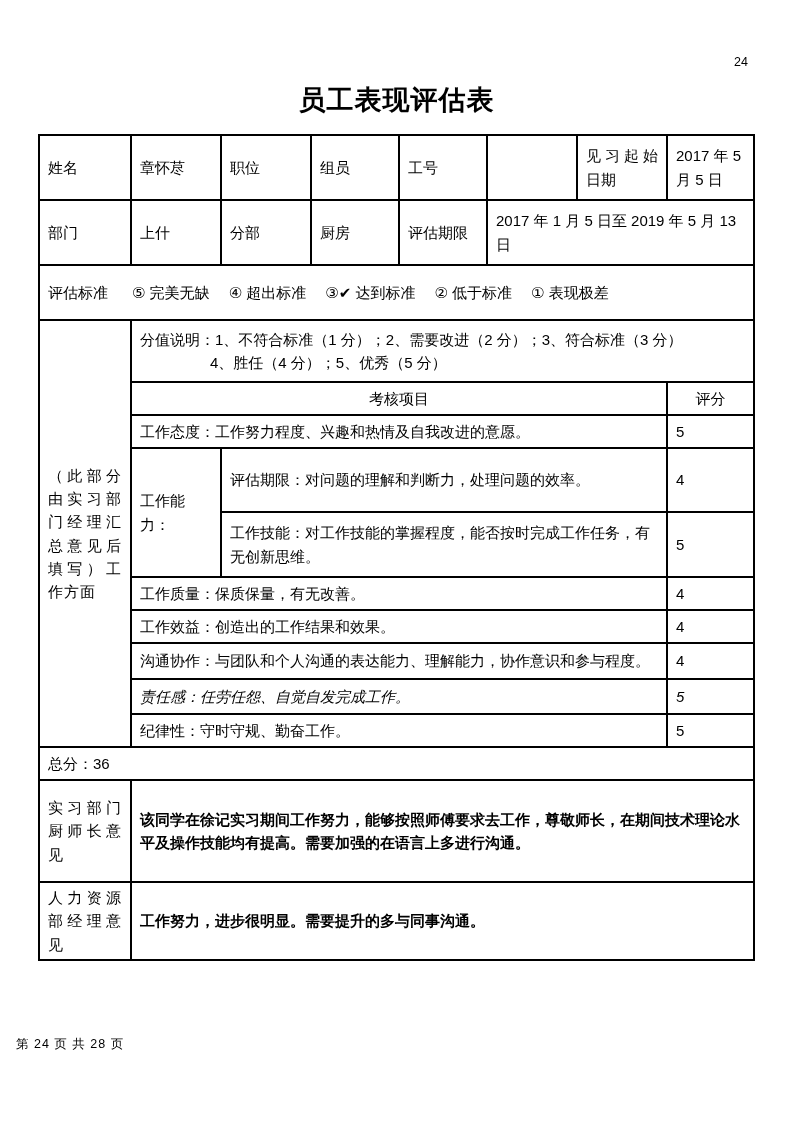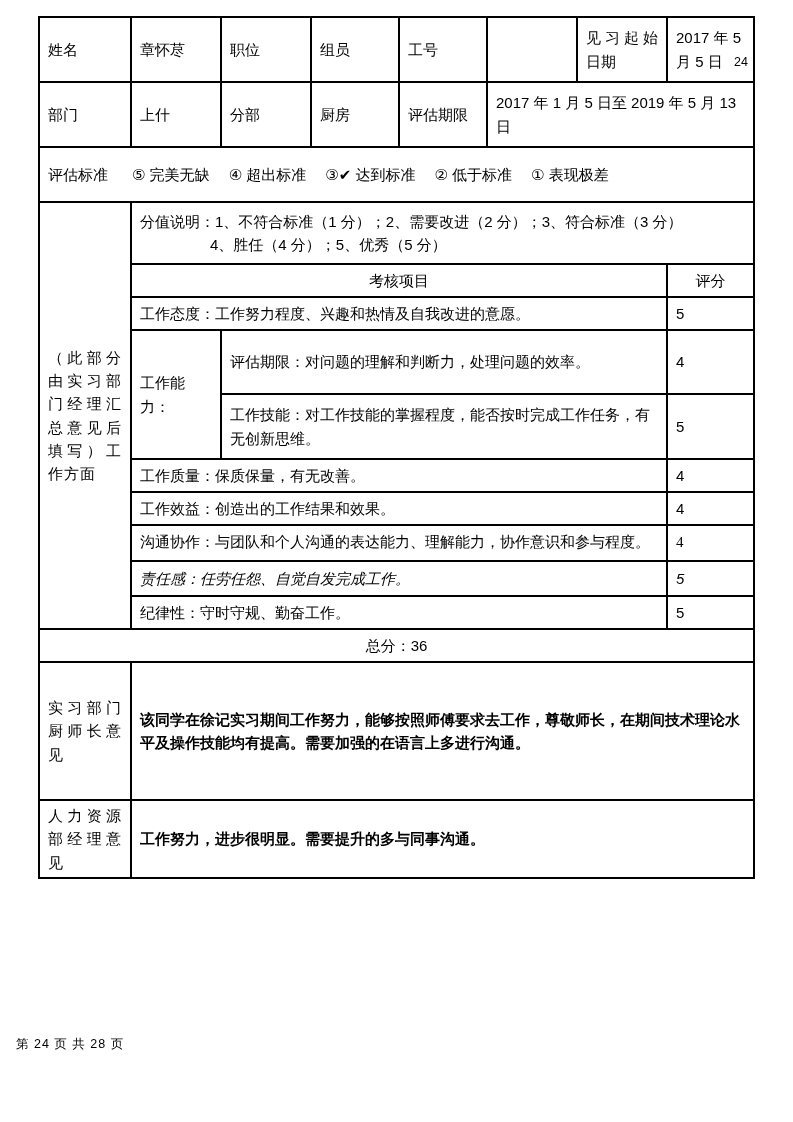--- a/index.html
+++ b/index.html
@@ -52,47 +52,48 @@
     border-radius: 19px;
   }
   .ratings-cell { padding-left: 11px; }
   .ratings-wrap { display: flex; align-items: center; }
   .ratings-wrap .rs-label { margin-right: 24px; }
   .ratings-wrap .rs-opt { margin-right: 19px; white-space: nowrap; }
   .note-line2 { margin-left: 70px; }
   .center { text-align: center; }
   .score-cell { padding-left: 9px; }
   .comment-cell { padding: 8px 12px; line-height: 1.95; font-weight: bold; }
-  .total-cell { text-align: center; }
+  .total-cell { }
   .footer {
     position: absolute;
     left: 16px;
     width: 100%;
     top: 1036px;
     font-size: 12.5px;
     letter-spacing: 1px;
   }
   
   tr.h65 { height: 65px; }
   tr.h55 { height: 55px; }
   tr.h62 { height: 62px; }
   tr.h33 { height: 33px; }
   tr.h64 { height: 64px; }
-  tr.h36 { height: 36px; font-family: Liberation Serif, serif; }
+  tr.h36 { height: 36px; }
   tr.h35 { height: 35px; font-style: italic; }
-  tr.h125 { height: 138px; }
+  tr.h125 { height: 102px; }
   tr.h105 { height: 74px; }
 </style>
 </head>
 <body>
 
 <div class="page">
 
   <div class="corner-num">24</div>
 
+  <div class="doc-title">员工表现评估表</div>
 
   <table class="main">
     <colgroup>
       <col style="width:92px">
         <col style="width:90px">
         <col style="width:90px">
         <col style="width:88px">
       <col style="width:88px">
         <col style="width:90px">
         <col style="width:90px">

